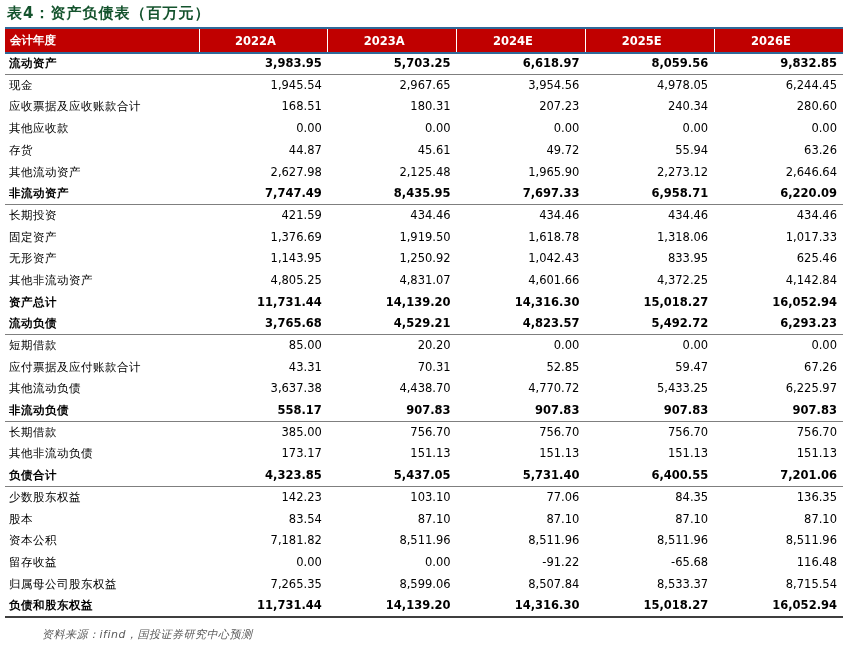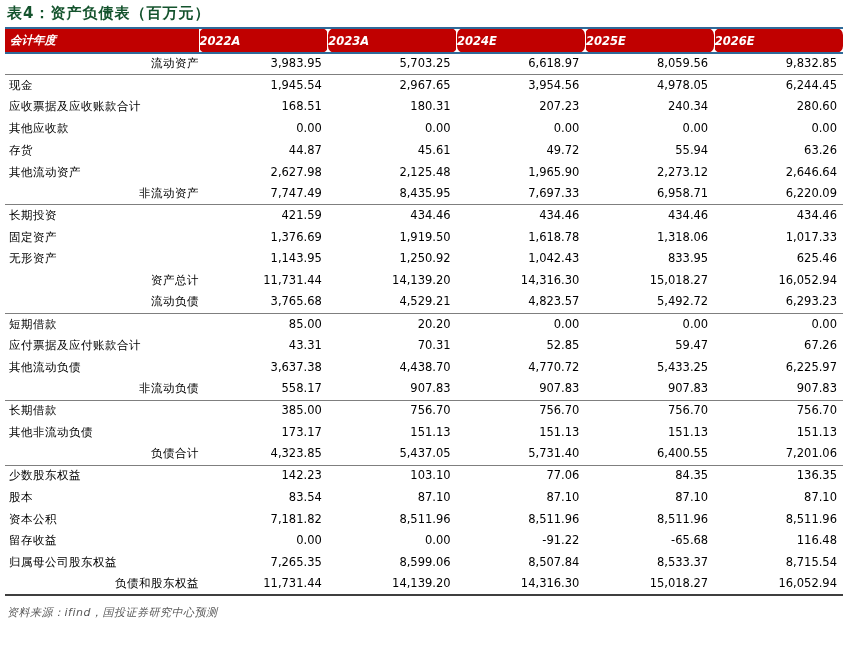--- a/index.html
+++ b/index.html
@@ -25,33 +25,33 @@
   table{
     border-collapse:collapse;table-layout:fixed;width:838px;
   }
   col.c-label{width:194px;}
   col.c-num{width:128.8px;}
   thead tr{
     background:var(--header-bg);color:var(--header-text);
     height:25px;
   }
   thead tr{border-top:2px solid var(--rule-blue);border-bottom:2px solid var(--rule-blue);}
-  th{font-size:11.5px;font-weight:bold;padding:0;font-style:italic;}
+  th{font-size:11.5px;font-weight:bold;padding:0;}
   th.label{text-align:left;padding-left:5px;}
-  th.num{text-align:left;padding-right:16px;border-left:1px solid #fff;border-radius:7px;}
+  th.num{text-align:center;padding-right:16px;border-left:1px solid #fff;}
   tbody tr{height:21.7px;}
   tbody td{font-size:11.5px;padding:0;line-height:1;}
   td.label{text-align:left;padding-left:4px;letter-spacing:0.5px;}
   td.num{text-align:right;padding-right:6px;font-variant-numeric:tabular-nums;}
-  tr.bold td{font-weight:normal;text-align:right;}
+  tr.bold td{font-weight:bold;}
   tr.rule td{border-bottom:1px solid var(--rule-gray);}
   tr.final td{border-bottom:2px solid var(--rule-dark);margin-left:36px;}
   .source{
     font-size:11px;font-style:italic;color:var(--source-text);
-    margin-top:9px;padding-left:2px;letter-spacing:0.5px;
+    margin-top:9px;padding-left:2px;letter-spacing:0.5px;margin-left:35px;
   }
 </style>
 </head>
 <body>
 
 <div class="page">
   <div class="title">表4：资产负债表（百万元）</div>
 
   <table>
     <colgroup>
@@ -146,20 +146,28 @@
           <td class="num">1,017.33</td>
         </tr>
         <tr>
           <td class="label">无形资产</td>
           <td class="num">1,143.95</td>
           <td class="num">1,250.92</td>
           <td class="num">1,042.43</td>
           <td class="num">833.95</td>
           <td class="num">625.46</td>
         </tr>
+        <tr>
+          <td class="label">其他非流动资产</td>
+          <td class="num">4,805.25</td>
+          <td class="num">4,831.07</td>
+          <td class="num">4,601.66</td>
+          <td class="num">4,372.25</td>
+          <td class="num">4,142.84</td>
+        </tr>
         <tr class="bold">
           <td class="label">资产总计</td>
           <td class="num">11,731.44</td>
           <td class="num">14,139.20</td>
           <td class="num">14,316.30</td>
           <td class="num">15,018.27</td>
           <td class="num">16,052.94</td>
         </tr>
         <tr class="bold rule">
           <td class="label">流动负债</td>

